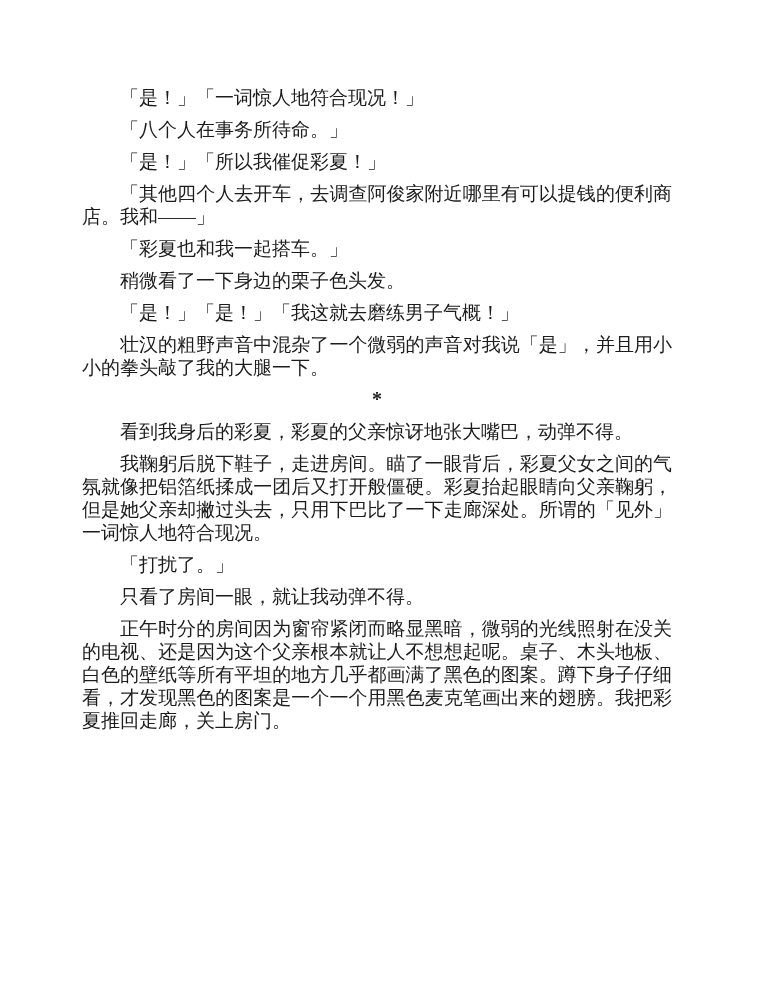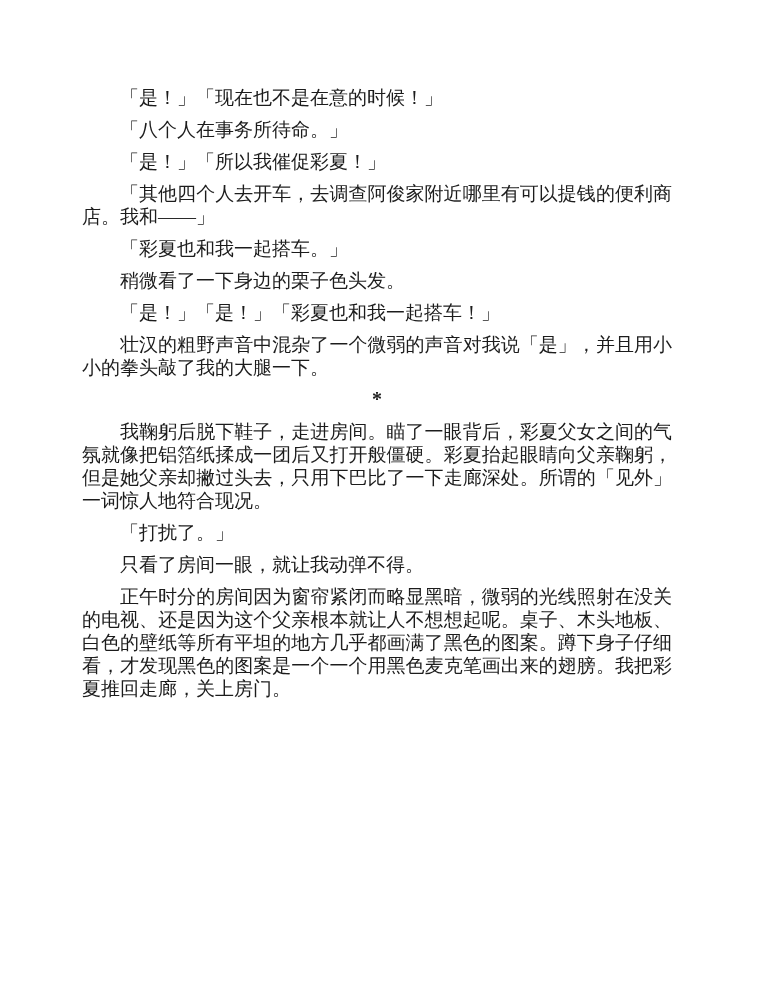--- a/index.html
+++ b/index.html
@@ -42,29 +42,30 @@
     font-weight: 700;
     line-height: 23px;
     text-indent: 0;
   }
 </style>
 </head>
 <body>
 
 <div class="page">
   <div class="text-column">
-    <p class="para">「是！」「现在也不是在意的时候！」</p>
+    <p class="para">「是！」「一词惊人地符合现况！」</p>
     <p class="para">「八个人在事务所待命。」</p>
     <p class="para">「是！」「所以我催促彩夏！」</p>
     <p class="para">「其他四个人去开车，去调查阿俊家附近哪里有可以提钱的便利商店。我和——」</p>
     <p class="para">「彩夏也和我一起搭车。」</p>
     <p class="para">稍微看了一下身边的栗子色头发。</p>
-    <p class="para">「是！」「是！」「彩夏也和我一起搭车！」</p>
+    <p class="para">「是！」「是！」「我这就去磨练男子气概！」</p>
     <p class="para">壮汉的粗野声音中混杂了一个微弱的声音对我说「是」，并且用小小的拳头敲了我的大腿一下。</p>
 
     <div class="divider">*</div>
 
+    <p class="para">看到我身后的彩夏，彩夏的父亲惊讶地张大嘴巴，动弹不得。</p>
     <p class="para">我鞠躬后脱下鞋子，走进房间。瞄了一眼背后，彩夏父女之间的气氛就像把铝箔纸揉成一团后又打开般僵硬。彩夏抬起眼睛向父亲鞠躬，但是她父亲却撇过头去，只用下巴比了一下走廊深处。所谓的「见外」一词惊人地符合现况。</p>
     <p class="para">「打扰了。」</p>
     <p class="para">只看了房间一眼，就让我动弹不得。</p>
     <p class="para">正午时分的房间因为窗帘紧闭而略显黑暗，微弱的光线照射在没关的电视、还是因为这个父亲根本就让人不想想起呢。桌子、木头地板、白色的壁纸等所有平坦的地方几乎都画满了黑色的图案。蹲下身子仔细看，才发现黑色的图案是一个一个用黑色麦克笔画出来的翅膀。我把彩夏推回走廊，关上房门。</p>
   </div>
 </div>
 
 </body></html>

